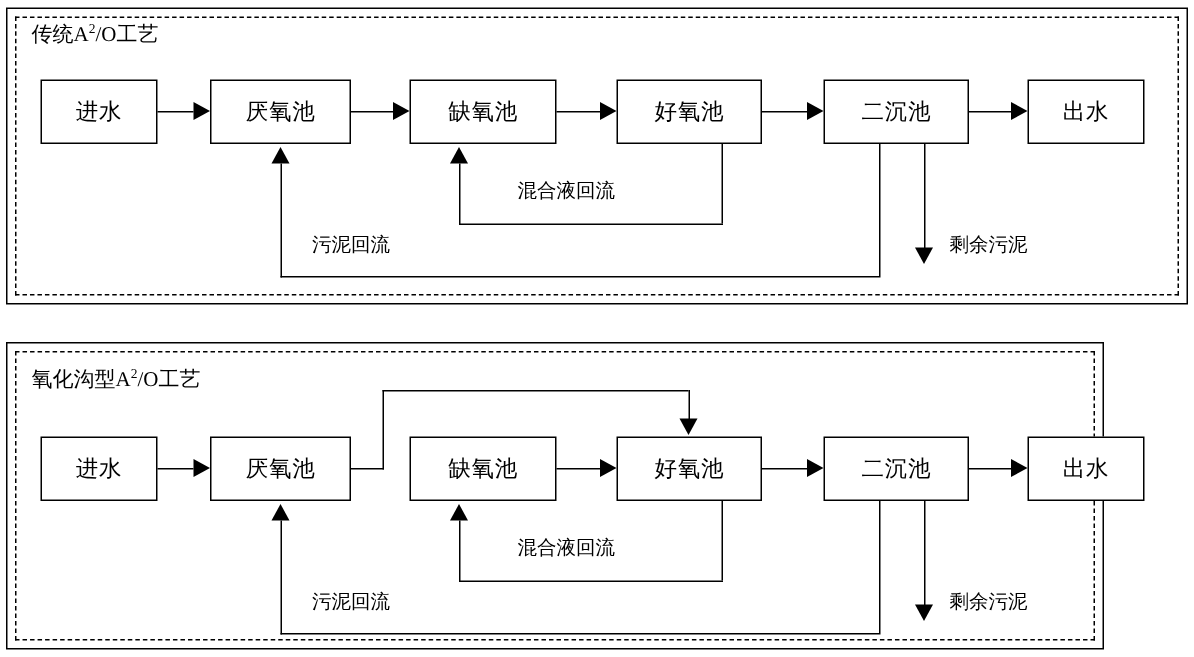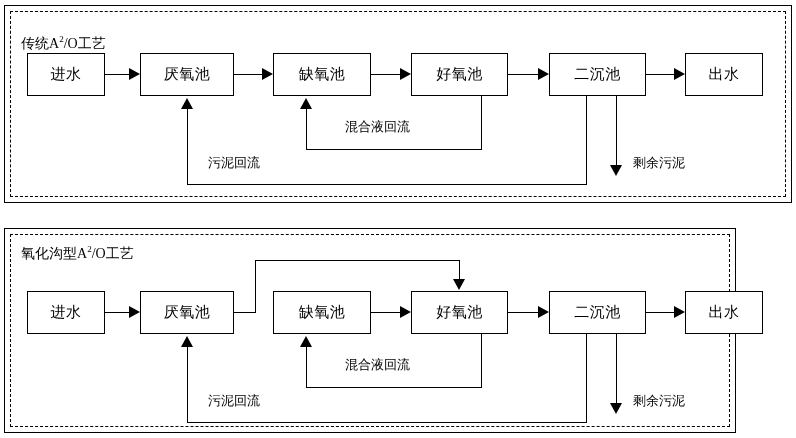--- a/index.html
+++ b/index.html
@@ -33,21 +33,21 @@
   .flabel{position:absolute;font-size:13px;color:#000;white-space:nowrap;line-height:1;}
 </style>
 </head>
 <body>
 
 <div class="page">
 
   <div class="panel" id="panel-top">
     <div class="inner-dash"></div>
 
-    <div class="panel-title" style="left:16px;top:29px;"><span>传统A</span><sup>2</sup><span>/O工艺</span></div>
+    <div class="panel-title" style="left:16px;top:9px;"><span>传统A</span><sup>2</sup><span>/O工艺</span></div>
 
     <div class="pbox" style="left:22px;top:47px;width:78px;height:43px;">
         <span>进水</span>
       </div>
     <div class="pbox" style="left:135px;top:47px;width:94px;height:43px;">
         <span>厌氧池</span>
       </div>
     <div class="pbox" style="left:268px;top:47px;width:98px;height:43px;">
         <span>缺氧池</span>
       </div>

